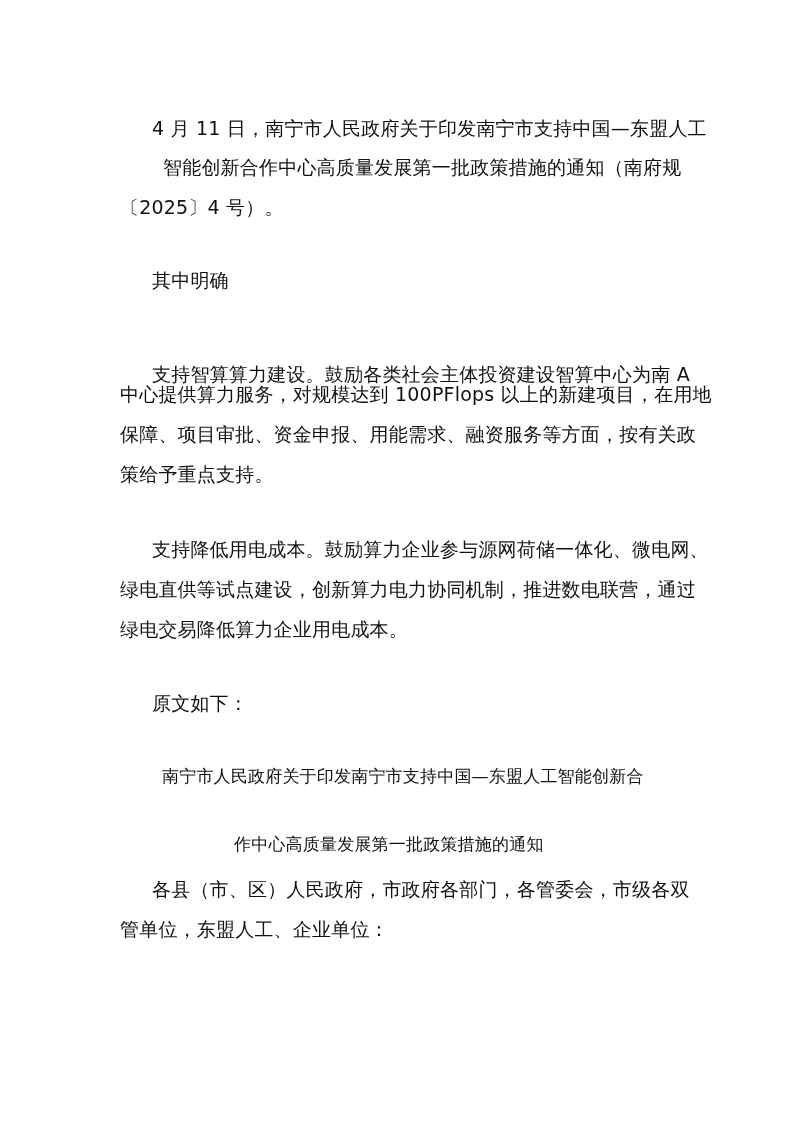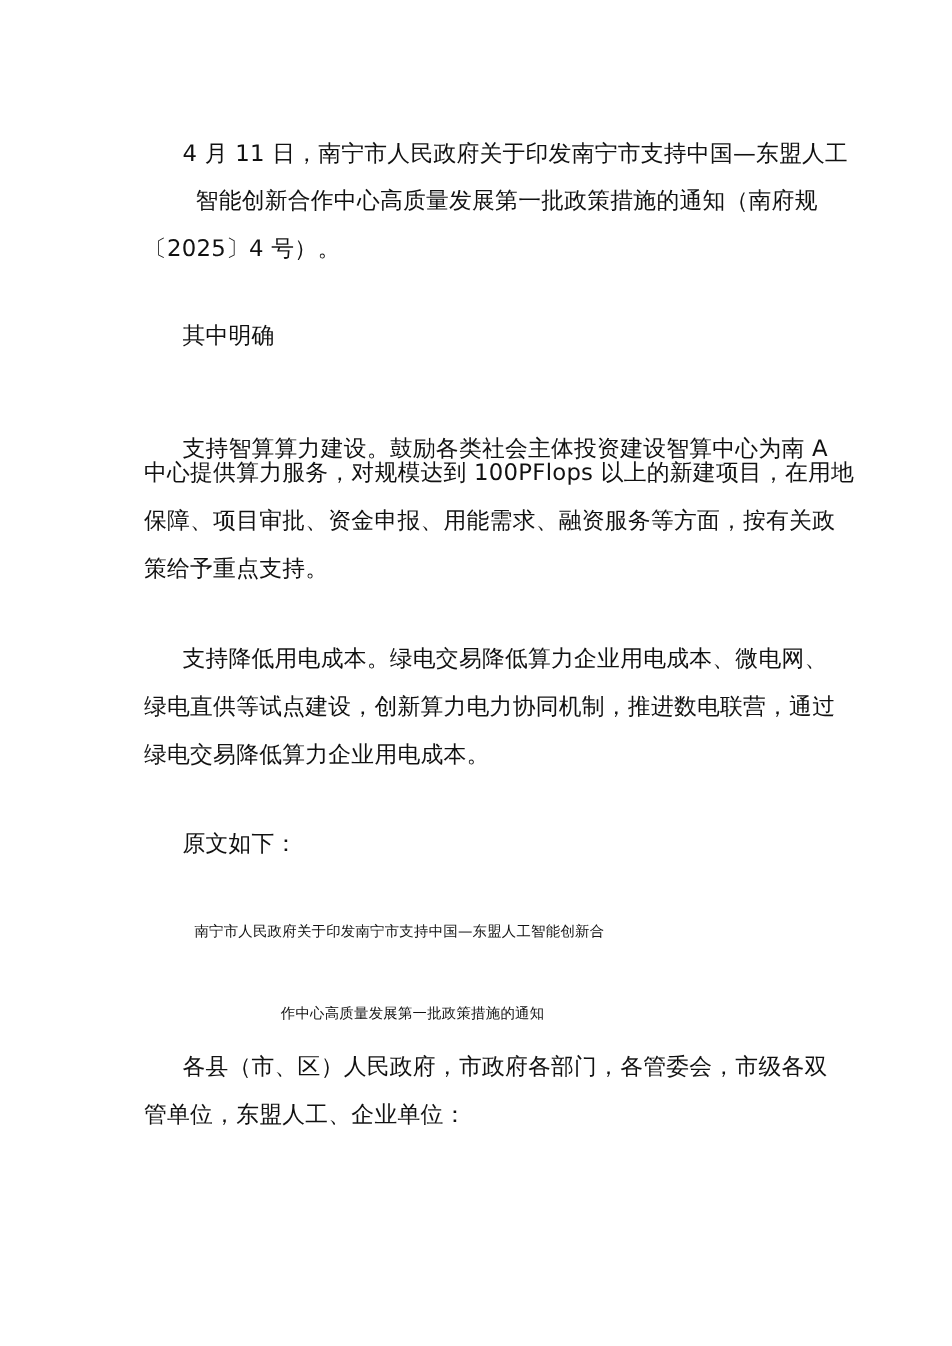--- a/index.html
+++ b/index.html
@@ -26,21 +26,21 @@
       left: 0;
       white-space: nowrap;
       font-size: 19px;
       line-height: 22px;
       letter-spacing: 0.2px;
     }
     .indent { left: 32px; }
     .title {
       position: absolute;
       white-space: nowrap;
-      font-size: 12px;
+      font-size: 17px;
       line-height: 22px;
       letter-spacing: 0.2px;
     }
   </style>
 </head>
 <body>
 
 <div class="page">
 
   <div>
@@ -52,21 +52,21 @@
   <div class="line indent" style="top:269px;text-align:center;">其中明确</div>
 
   <div>
     <div class="line indent" style="top:331px;margin-top:32px;">支持智算算力建设。鼓励各类社会主体投资建设智算中心为南 A</div>
     <div class="line" style="top:383px;">中心提供算力服务，对规模达到 100PFlops 以上的新建项目，在用地</div>
     <div class="line" style="top:423px;">保障、项目审批、资金申报、用能需求、融资服务等方面，按有关政</div>
     <div class="line" style="top:463px;">策给予重点支持。</div>
   </div>
 
   <div>
-    <div class="line indent" style="top:538px;">支持降低用电成本。绿电交易降低算力企业用电成本、微电网、</div>
+    <div class="line indent" style="top:538px;">支持降低用电成本。鼓励算力企业参与源网荷储一体化、微电网、</div>
     <div class="line" style="top:578px;text-align:right;">绿电直供等试点建设，创新算力电力协同机制，推进数电联营，通过</div>
     <div class="line" style="top:618px;">绿电交易降低算力企业用电成本。</div>
   </div>
 
   <div class="line indent" style="top:692px;">原文如下：</div>
 
   <div>
     <div class="title" style="top:765px; left:42px;">南宁市人民政府关于印发南宁市支持中国—东盟人工智能创新合</div>
     <div class="title" style="top:833px; left:114px;">作中心高质量发展第一批政策措施的通知</div>
   </div>

